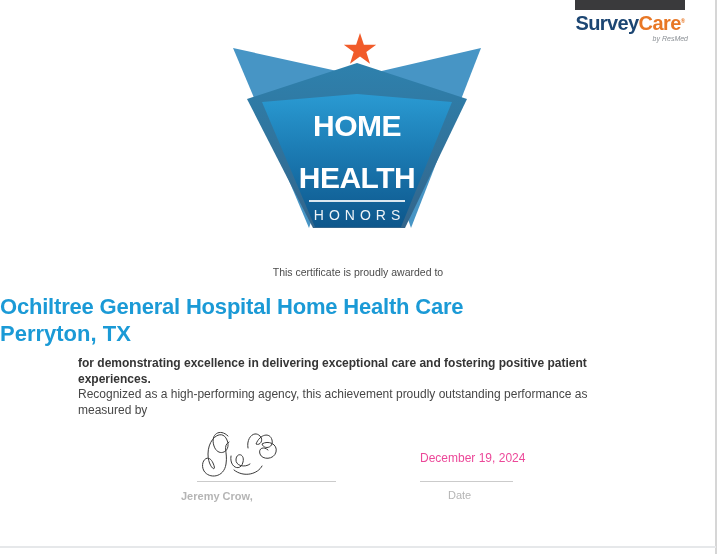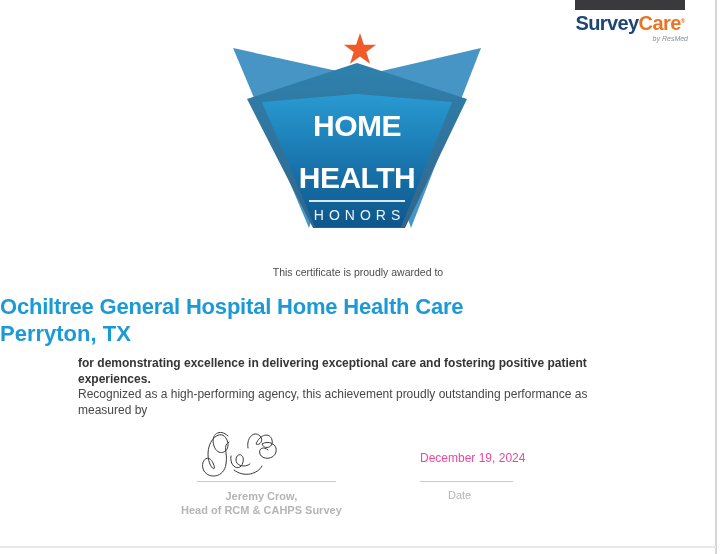--- a/index.html
+++ b/index.html
@@ -90,19 +90,18 @@
     <path d="M 30,10 C 22,2 12,8 16,20 C 20,32 34,26 29,14 C 24,2 10,12 10,28 C 10,42 20,48 15,37 C 10,26 1,36 6,45 C 11,53 26,52 28,38 C 30,26 24,20 31,16"></path>
     <path d="M 33,30 C 31,42 43,46 45,36 C 47,28 39,26 38,33 C 37,40 47,42 52,38"></path>
     <path d="M 50,22 C 48,12 56,4 62,10 C 66,14 62,20 58,18 C 62,8 72,6 74,14 C 76,22 66,24 64,18 C 70,14 80,18 78,26 C 76,34 64,34 62,28 C 60,22 66,20 70,24"></path>
     <path d="M 36,44 C 46,52 60,48 64,40"></path>
   </g>
 </svg>
 <div class="sig-line-left"></div>
 <div class="sig-line-right"></div>
 <div class="sig-name">
   <div>Jeremy Crow,</div>
-  <div>Head of RCM &amp; CAHPS Survey</div>
 </div>
 <div class="date-value">December 19, 2024</div>
 <div class="date-label">Date</div>
 
 <div class="right-edge-line"></div>
 <div class="bottom-edge-line"></div>
 
 </body></html>

